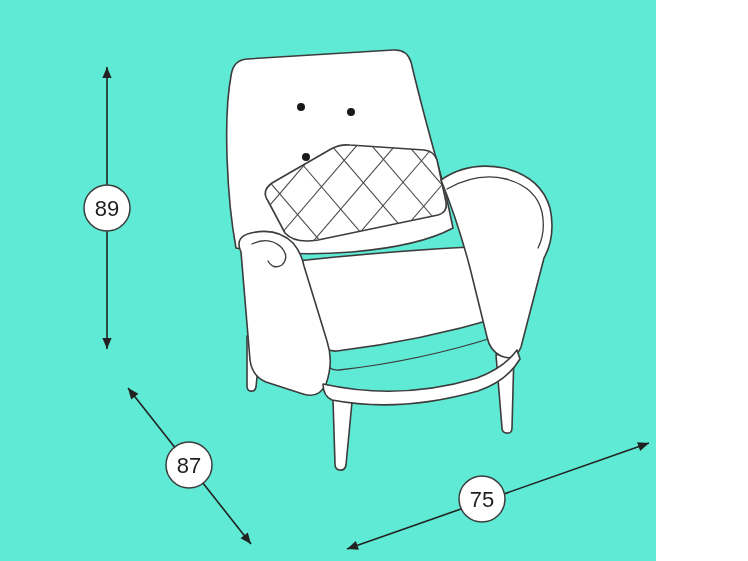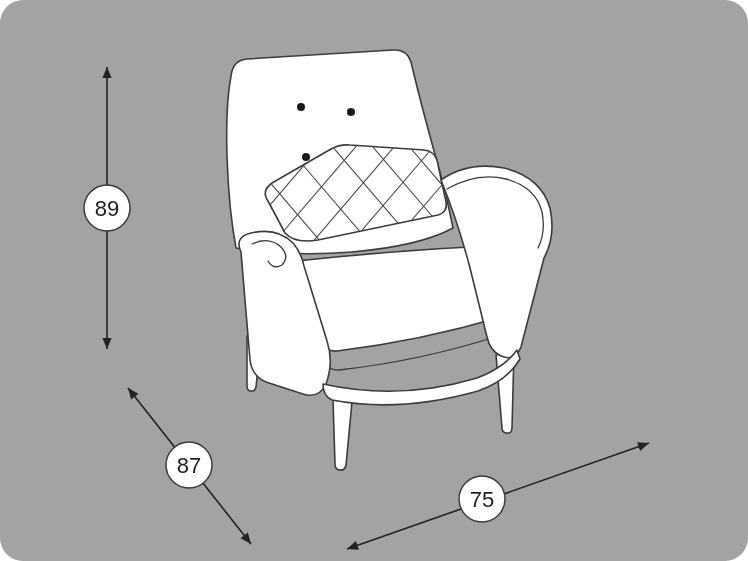--- a/index.html
+++ b/index.html
@@ -3,25 +3,24 @@
 <meta charset="utf-8">
 <style>
   html, body {
     margin: 0;
     padding: 0;
     background: #ffffff;
     font-family: "Liberation Sans", sans-serif;
   }
   .stage {
     position: relative;
-    width: 748px;
+    width: 656px;
     height: 561px;
-    background: #a3a3a3;
+    background: #5eead4;
     overflow: hidden;
-    border-radius: 23px;
   }
   svg { display: block; }
   .chair-part {
     fill: #ffffff;
     stroke: #3c3c3c;
     stroke-width: 1.6;
     stroke-linejoin: round;
     stroke-linecap: round;
   }
   .chair-detail {

